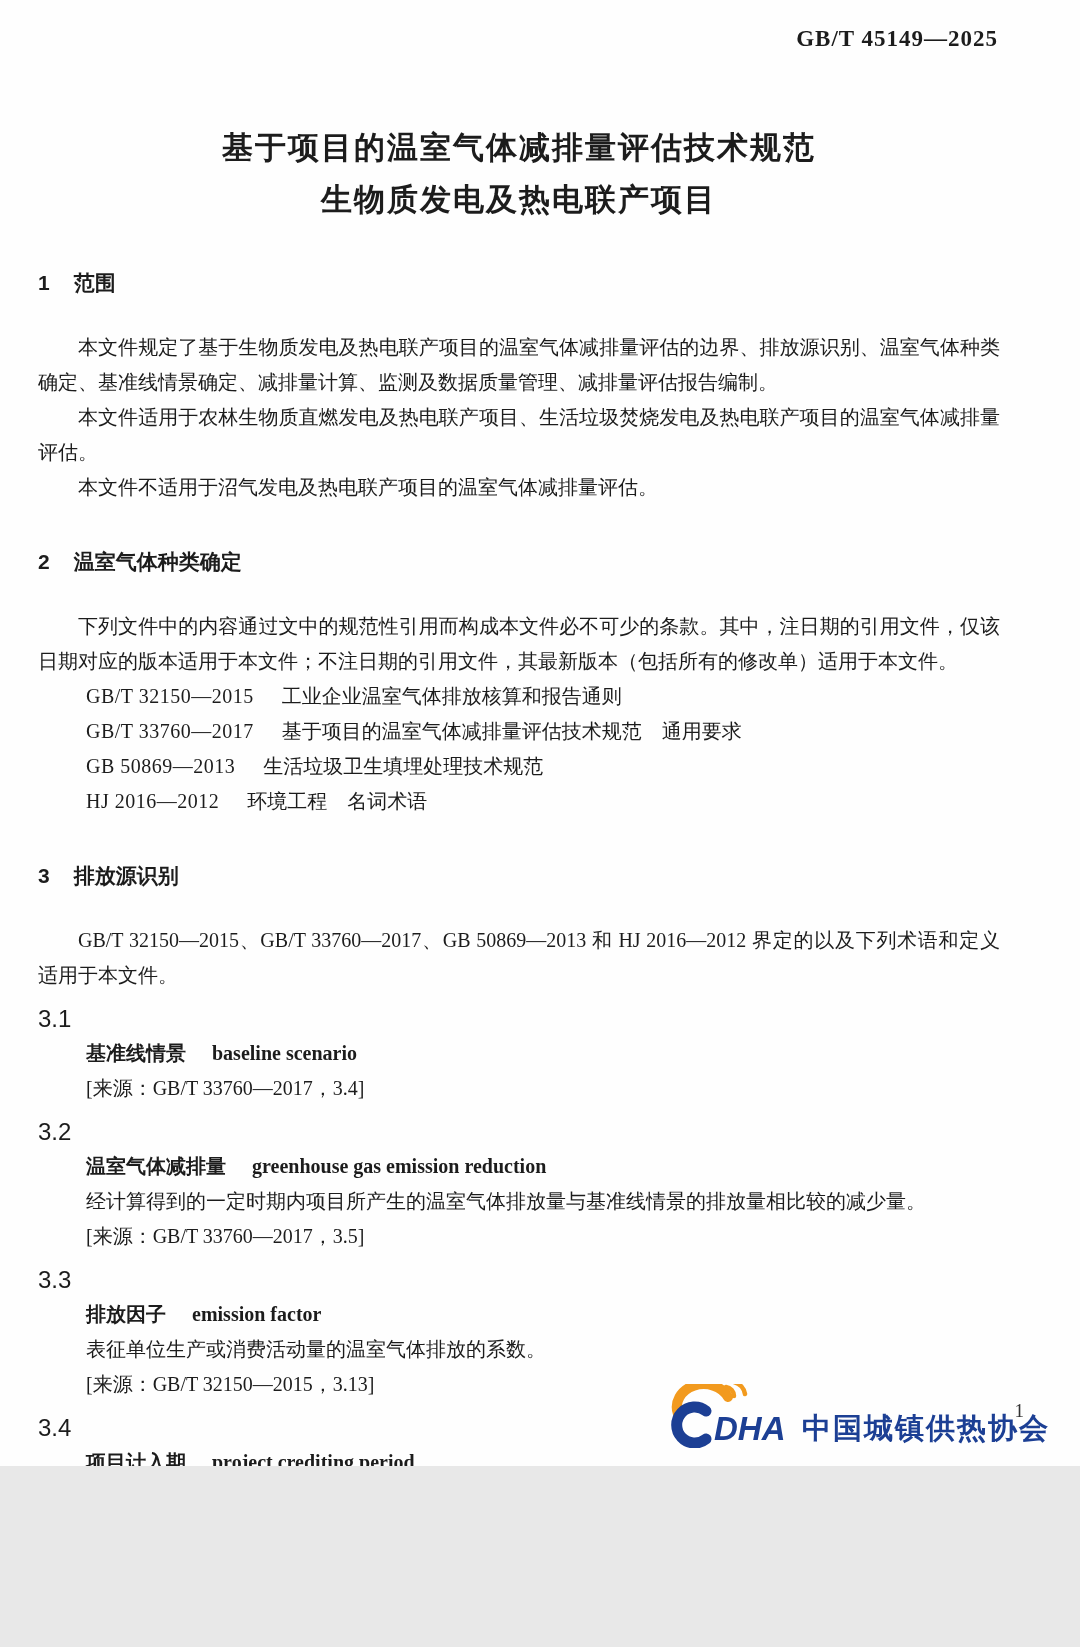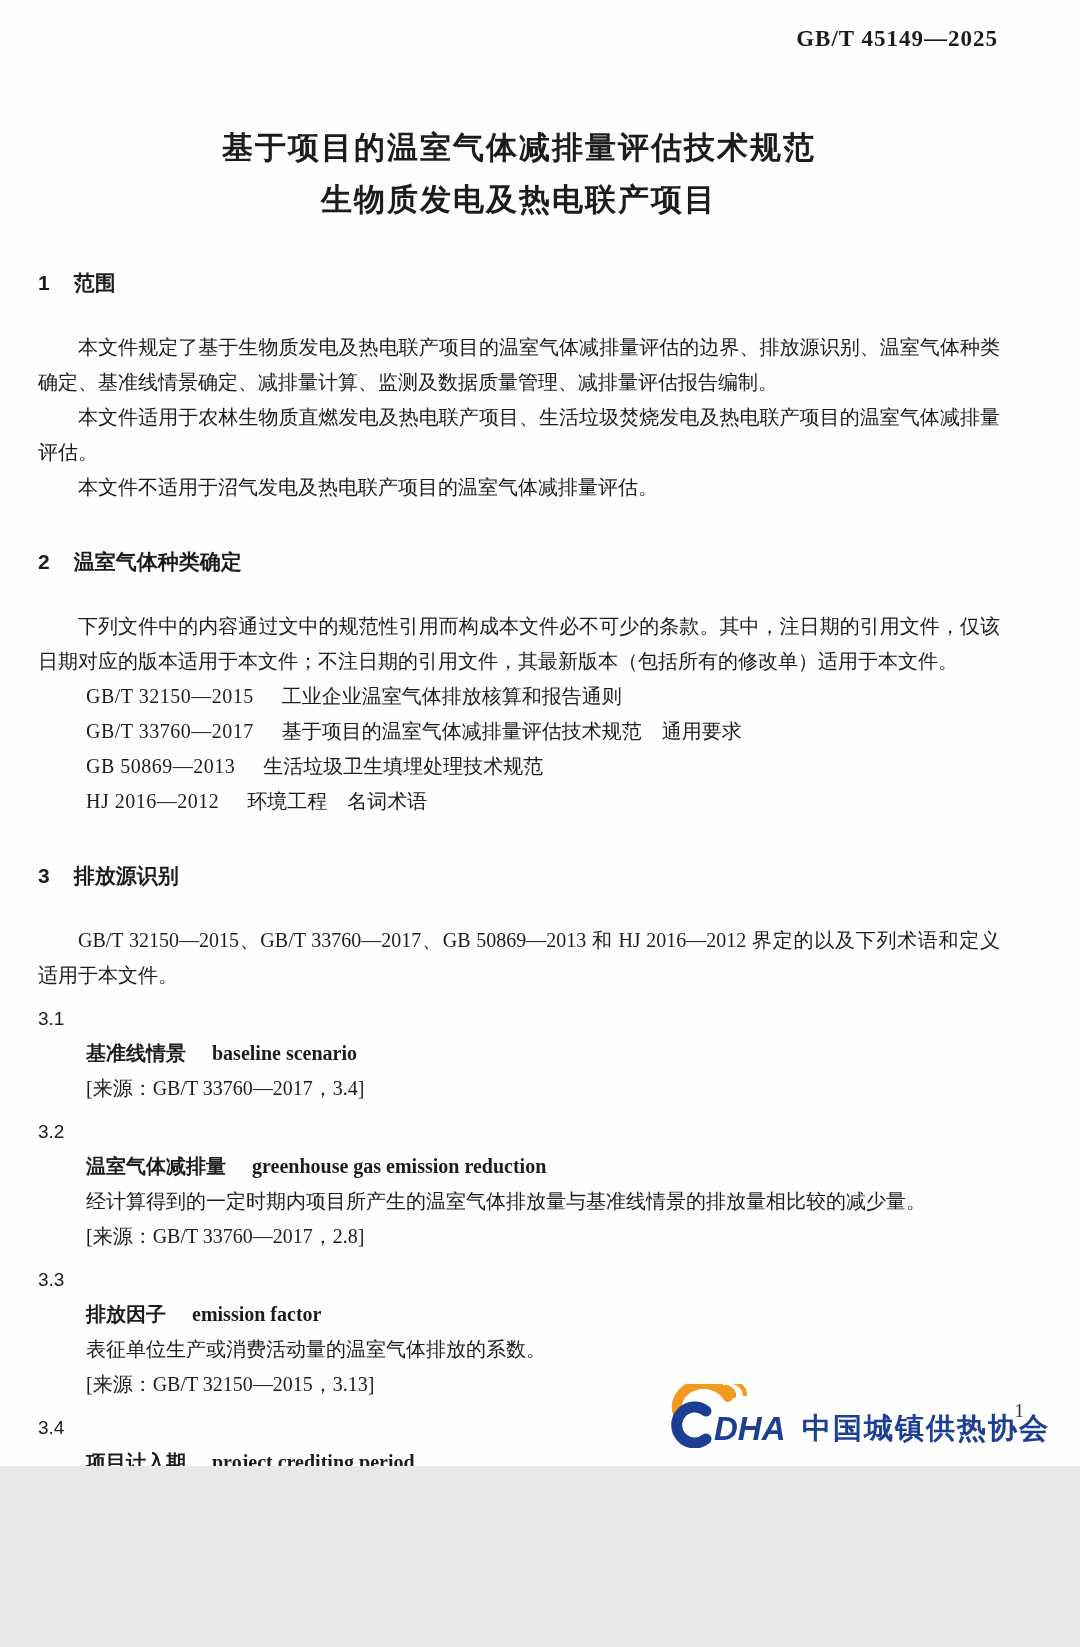--- a/index.html
+++ b/index.html
@@ -46,21 +46,21 @@
     line-height:35px;
   }
   .body-para.follow { margin-top:0; }
   .ref-list { margin:0; }
   .ref-line { line-height:35px; padding-left:48px; }
   .ref-line .ref-code { letter-spacing:0.5px; }
   .ref-line .ref-name { margin-left:28px; }
   .term-num {
     margin-top:10px;
     font-family:"Liberation Sans","DejaVu Sans",sans-serif;
-    font-size:19px;
+    font-size:24px;
     line-height:32px;
   }
   .term-name { padding-left:48px; line-height:36px; }
   .term-name .zh {
     font-family:"Liberation Sans","DejaVu Sans",sans-serif;
     font-weight:bold; font-size:20px;
   }
   .term-name .en {
     font-family:"Liberation Serif","DejaVu Serif",serif;
     font-weight:bold; font-size:20px; margin-left:26px;
@@ -130,21 +130,21 @@
     </div>
     <div class="term-src">[来源：GB/T 33760—2017，3.4]</div>
   </div>
 
   <div>
     <div class="term-num">3.2</div>
     <div class="term-name">
       <span class="zh">温室气体减排量</span><span class="en">greenhouse gas emission reduction</span>
     </div>
     <div class="term-def">经计算得到的一定时期内项目所产生的温室气体排放量与基准线情景的排放量相比较的减少量。</div>
-    <div class="term-src">[来源：GB/T 33760—2017，2.8]</div>
+    <div class="term-src">[来源：GB/T 33760—2017，3.5]</div>
   </div>
 
   <div>
     <div class="term-num">3.3</div>
     <div class="term-name">
       <span class="zh">排放因子</span><span class="en">emission factor</span>
     </div>
     <div class="term-def">表征单位生产或消费活动量的温室气体排放的系数。</div>
     <div class="term-src">[来源：GB/T 32150—2015，3.13]</div>
   </div>

